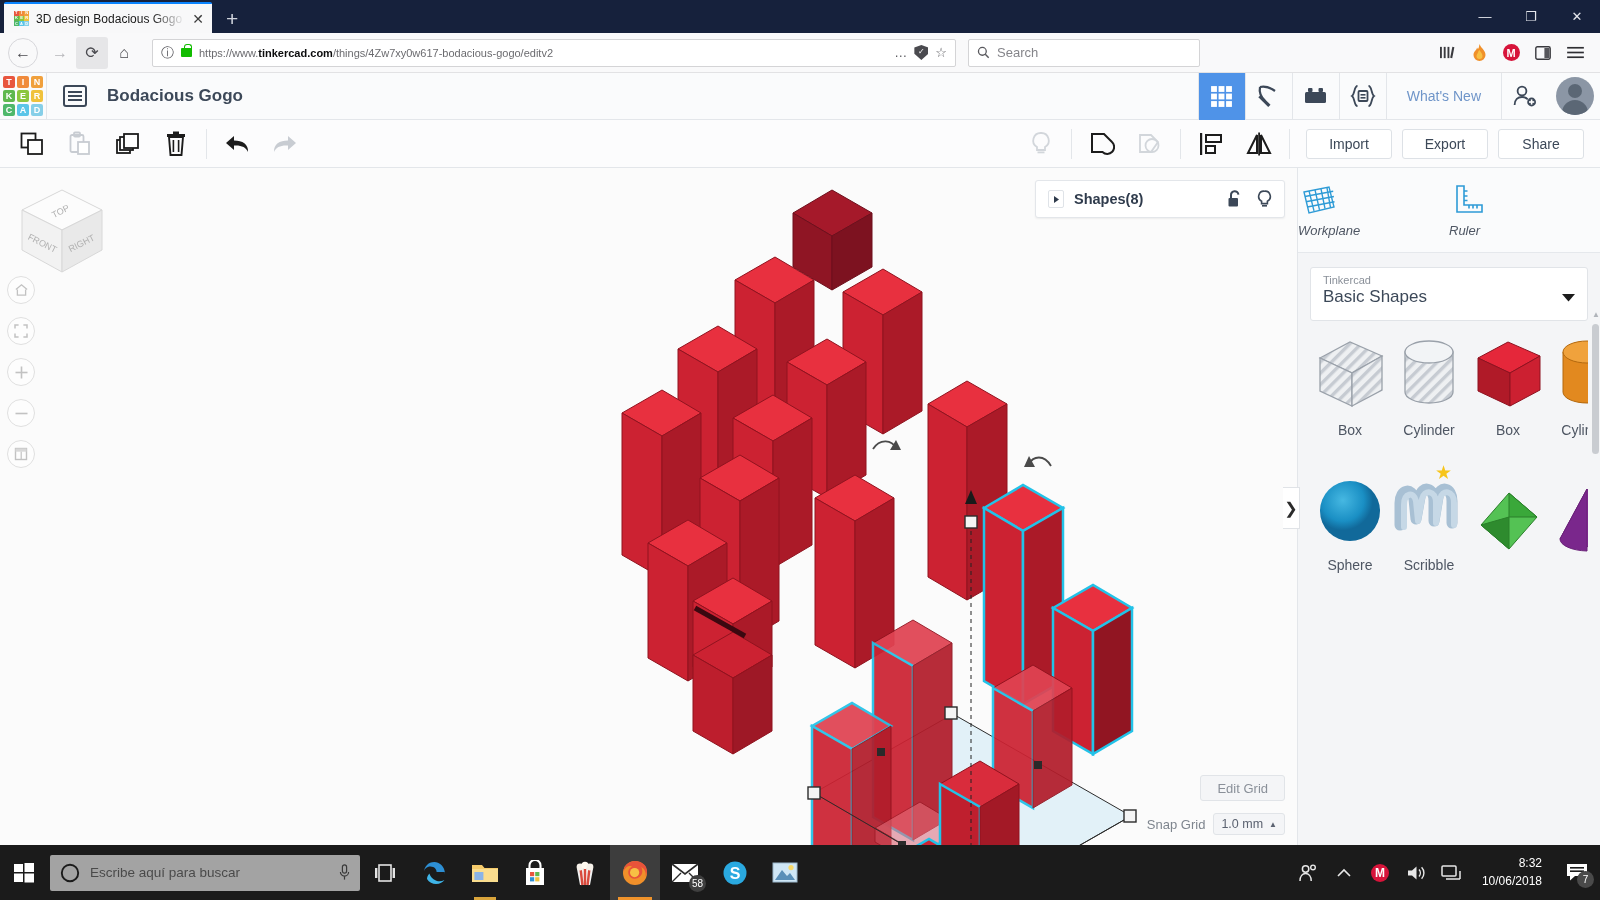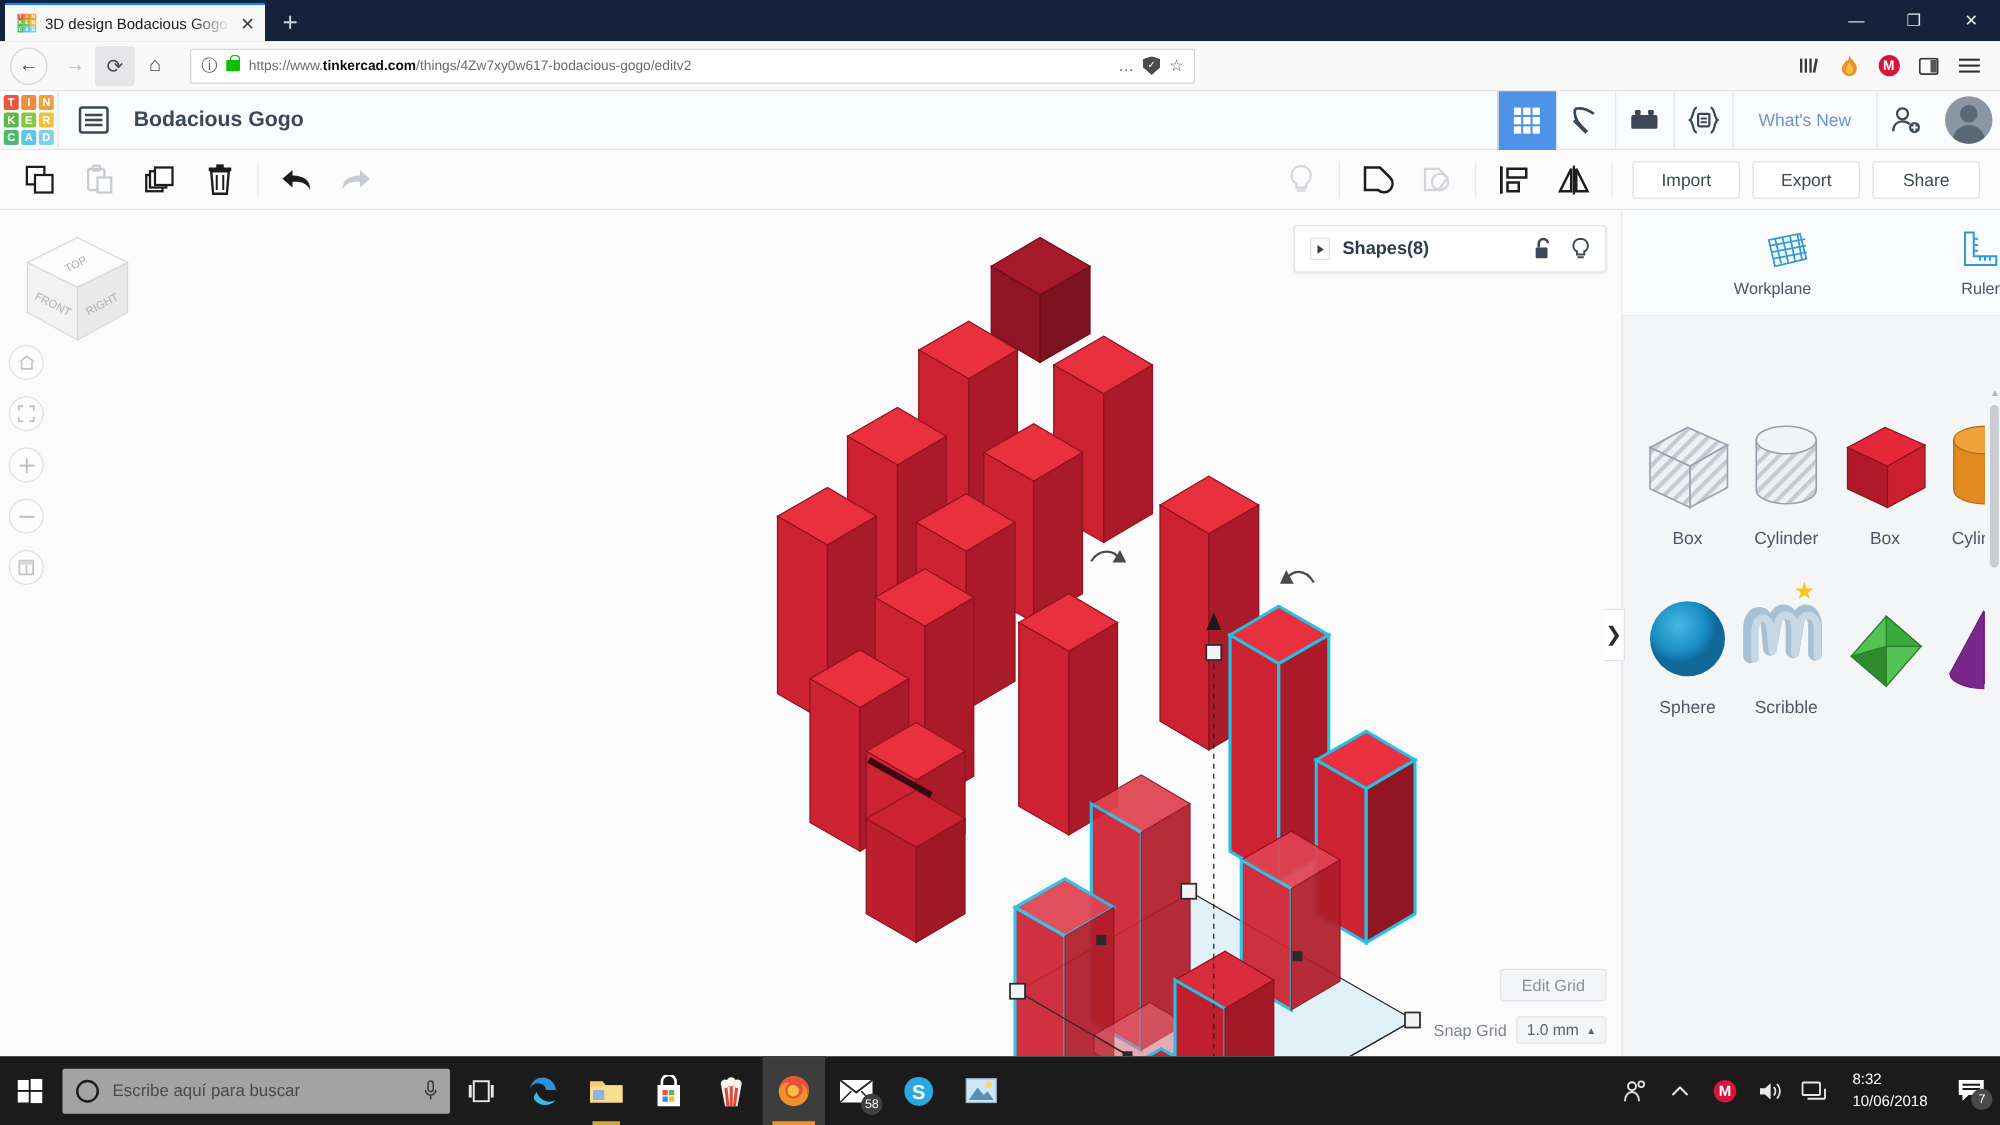--- a/index.html
+++ b/index.html
@@ -163,21 +163,21 @@
     background: #f4f5f7; font-size: 12.5px; color: #5b6270;
     display: flex; align-items: center; gap: 6px; cursor: pointer;
   }
 
   
   .rpanel {
     position: absolute; left: 1297px; top: 168px; width: 303px; height: 677px;
     background: #f4f5f7; border-left: 1px solid #e3e6ea;
   }
   .rp-tools { display: flex; height: 85px; background: #fafbfc; border-bottom: 1px solid #e5e8ec; }
-  .rp-tool { flex: 1; display: flex; flex-direction: column; align-items: flex-end; justify-content: center; gap: 6px; cursor: pointer; }
+  .rp-tool { flex: 1; display: flex; flex-direction: column; align-items: flex-start; justify-content: center; gap: 6px; cursor: pointer; font-style: italic; }
   .rp-tool span { font-size: 13px; color: #4e5663; }
   .rp-dd {
     margin: 14px 12px 0 12px; height: 54px; background: #fff;
     border: 1px solid #e1e4e8; border-radius: 3px; padding: 6px 12px;
     position: relative; cursor: pointer;
   }
   .rp-dd .sup { font-size: 11px; color: #8a9099; }
   .rp-dd .main { font-size: 17px; color: #3c4858; margin-top: 1px; }
   .rp-dd .caret { position: absolute; right: 12px; top: 20px; }
   .rp-grid {
@@ -213,21 +213,21 @@
   .tb-app.active { background: #3d3d3d; }
   .tb-app.active::after { content:""; position:absolute; left:8px; right:8px; bottom:0; height:3px; background:#f0932b; }
   .tb-app.open::after { content:""; position:absolute; left:14px; right:14px; bottom:0; height:3px; background:#d9a43b; }
   .badge {
     position: absolute; right: 4px; bottom: 8px; min-width: 17px; height: 17px;
     background: #3f3f3f; color: #fff; border-radius: 50%; font-size: 10px;
     display: flex; align-items: center; justify-content: center;
   }
   .tray { margin-left: auto; display: flex; align-items: center; gap: 0; height: 55px; }
   .tray-i { width: 36px; height: 55px; display: flex; align-items: center; justify-content: center; color: #e8e8e8; cursor: pointer; }
-  .clock { display: flex; flex-direction: column; align-items: flex-start; justify-content: center; color: #fff; font-size: 12px; line-height: 1.45; padding: 0 12px; cursor: pointer; }
+  .clock { display: flex; flex-direction: column; align-items: flex-end; justify-content: center; color: #fff; font-size: 12px; line-height: 1.45; padding: 0 12px; cursor: pointer; }
   .tray-notif { width: 46px; height: 55px; display: flex; align-items: center; justify-content: center; position: relative; cursor: pointer; }
   .tray-notif .badge { right: 6px; bottom: 12px; background:#4a4a4a; }
 </style>
 </head>
 <body>
 
 <div id="app">
 
   <div class="browser-titlebar">
     <div class="tab">
@@ -261,20 +261,27 @@
 
     <div class="urlbar">
       <span style="color:#5b5b60;font-size:13px">ⓘ</span>
       <span class="lock"></span>
       <span class="url-text"><span>https://www.</span><b>tinkercad.com</b><span>/things/4Zw7xy0w617-bodacious-gogo/editv2</span></span>
       <span class="url-act">…</span>
       <span class="shield"></span>
       <span class="url-act">☆</span>
     </div>
 
+    <div class="searchbar">
+      <svg width="13" height="13" viewBox="0 0 16 16">
+          <circle cx="6.6" cy="6.6" r="4.8" fill="none" stroke="#58585d" stroke-width="1.6"></circle>
+          <line x1="10.2" y1="10.2" x2="14.4" y2="14.4" stroke="#58585d" stroke-width="1.8"></line>
+        </svg>
+      <span class="search-ph">Search</span>
+    </div>
 
     <div class="nav-right">
       <div class="ext">
         <svg width="17" height="15" viewBox="0 0 18 16">
             <rect x="1" y="2" width="2" height="12" fill="#3a3a3e"></rect>
             <rect x="5" y="2" width="2" height="12" fill="#3a3a3e"></rect>
             <rect x="9" y="2" width="2" height="12" fill="#3a3a3e"></rect>
             <rect x="13" y="2" width="2.2" height="12" fill="#3a3a3e" transform="rotate(11 14 8)"></rect>
           </svg>
       </div>
@@ -717,20 +724,29 @@
           <g stroke="#2e9bd6" stroke-width="1.6" fill="none">
             <path d="M8,3 L15,3 L15,22 L33,22 L33,29 L8,29 Z"></path>
             <path d="M15,8 L18.5,8 M15,13 L18.5,13 M15,17.5 L18.5,17.5"></path>
             <path d="M20,22 L20,25.5 M24,22 L24,25.5 M28,22 L28,25.5"></path>
           </g>
         </svg>
         <span>Ruler</span>
       </div>
     </div>
 
+    <div class="rp-dd">
+      <div class="sup">Tinkercad</div>
+      <div class="main">Basic Shapes</div>
+      <span class="caret">
+        <svg width="13" height="8" viewBox="0 0 13 8">
+            <polygon points="0,0 13,0 6.5,7.5" fill="#1c1c1c"></polygon>
+          </svg>
+      </span>
+    </div>
 
     <div class="rp-grid">
 
       <div class="shape-card">
         <svg width="80" height="76" viewBox="0 0 80 76">
           <defs>
               <pattern id="hatch" width="8" height="8" patternTransform="rotate(45)" patternUnits="userSpaceOnUse">
             <rect width="8" height="8" fill="#eef0f2"></rect>
                 <rect width="3.4" height="8" fill="#c6cbd2"></rect>
               </pattern>

